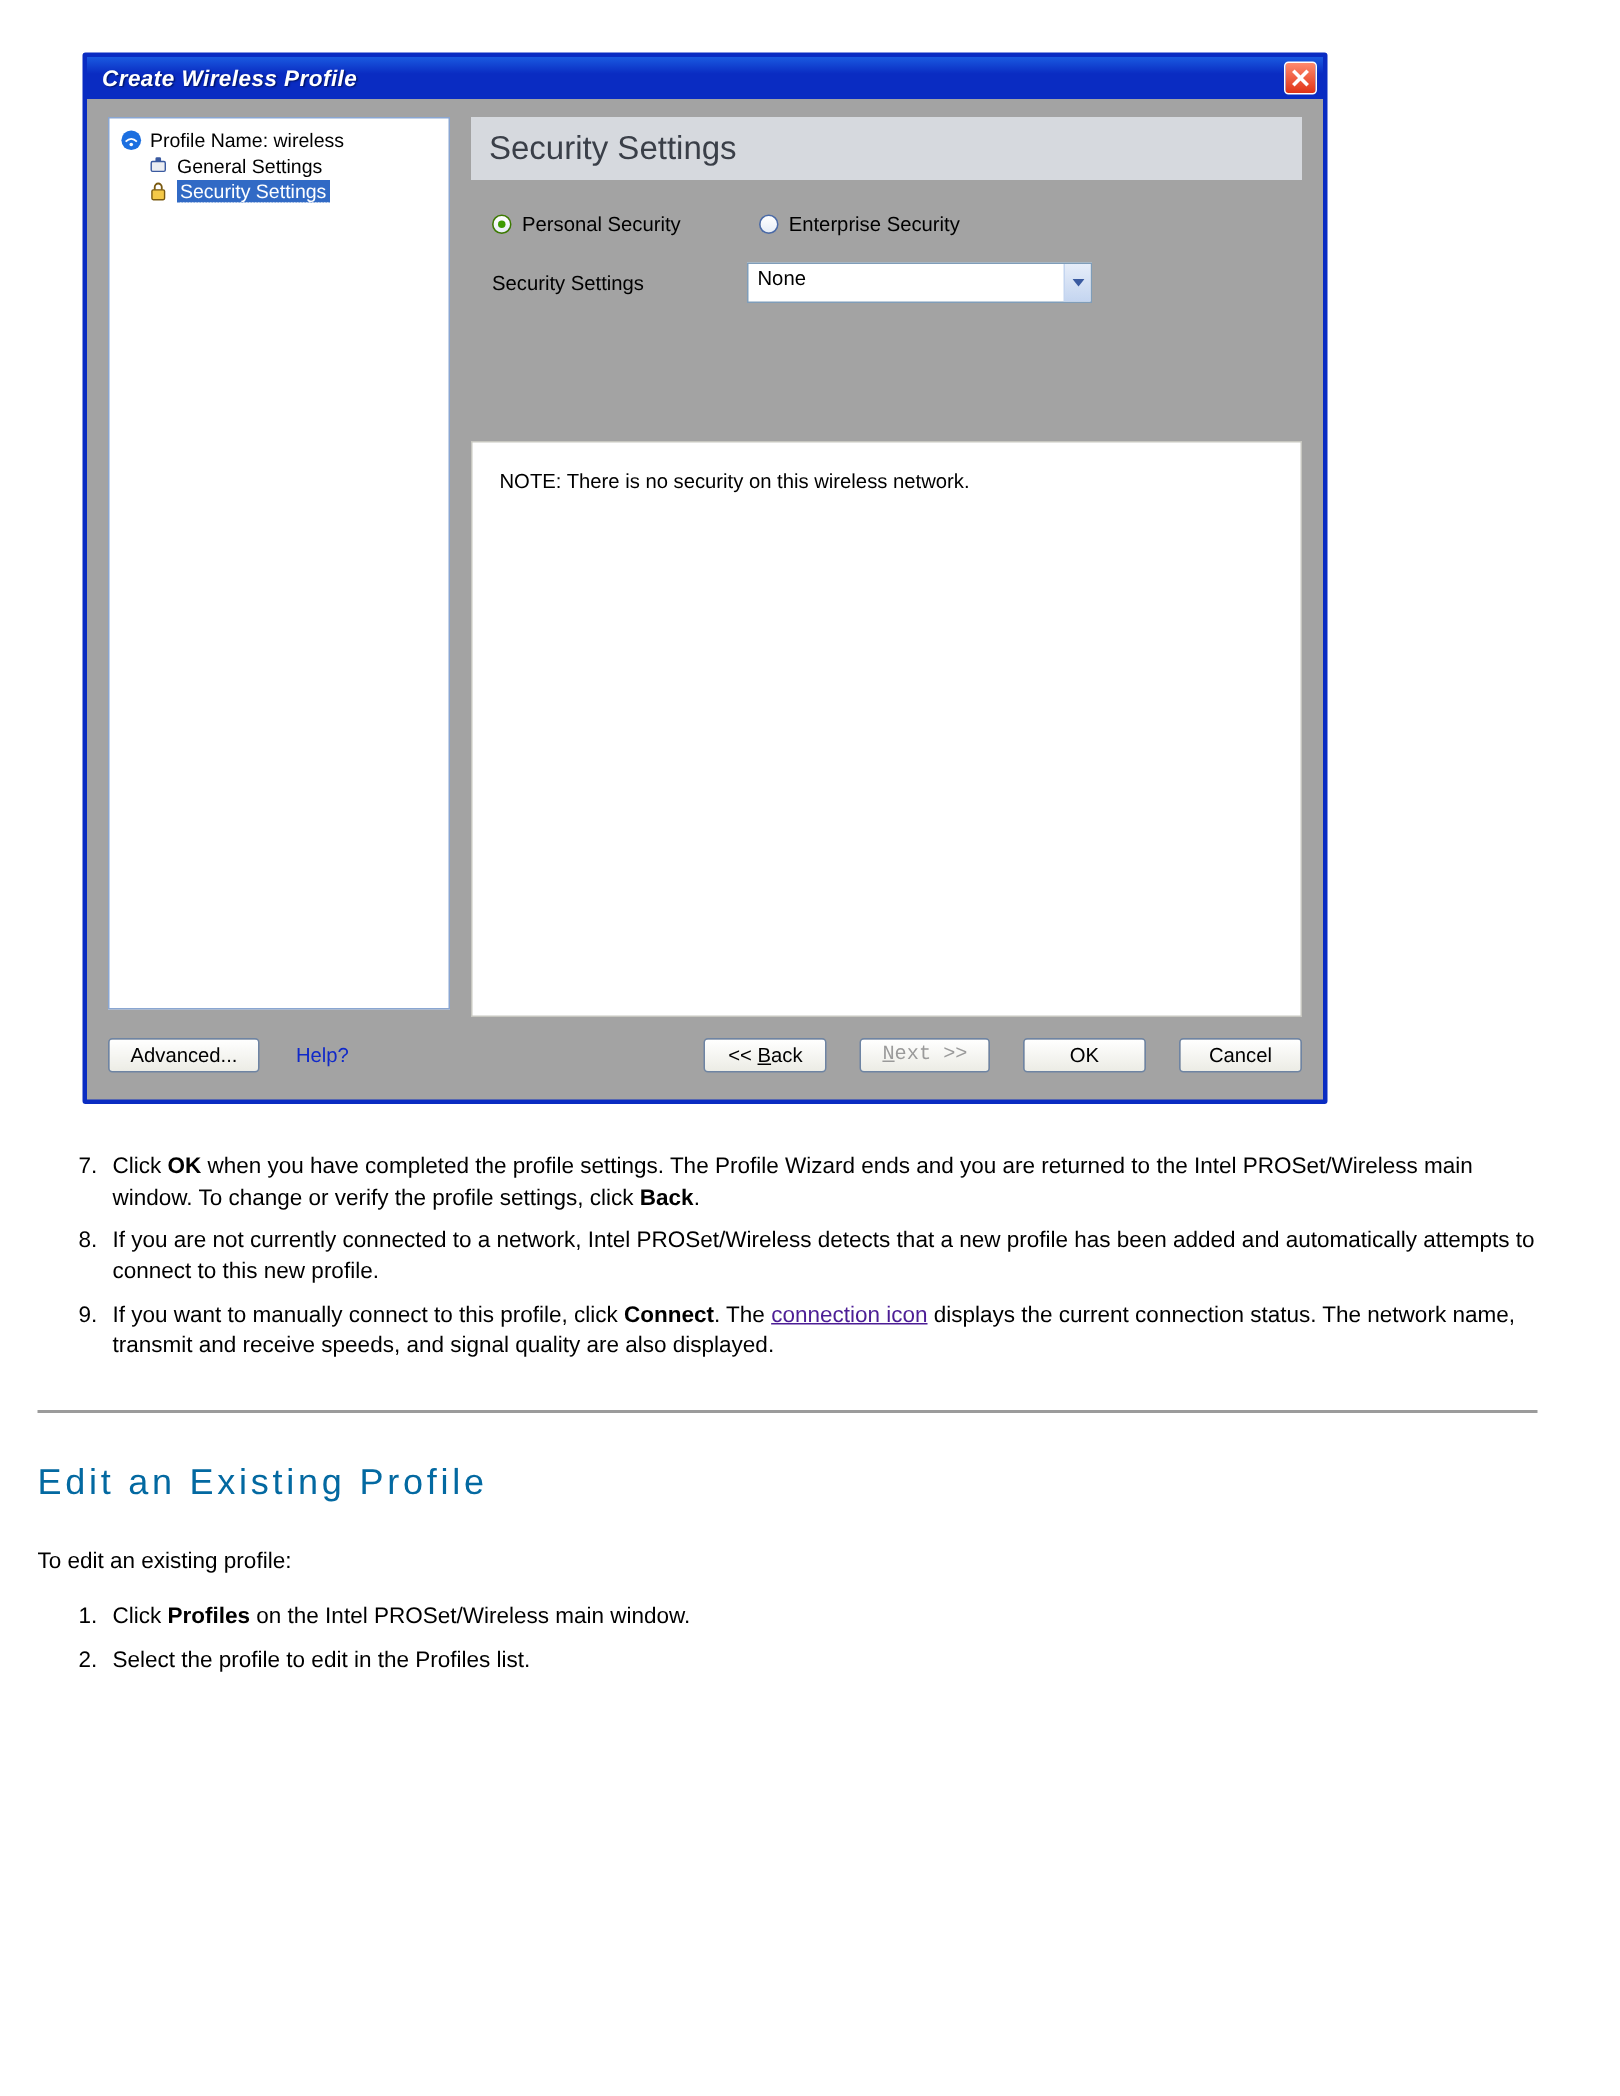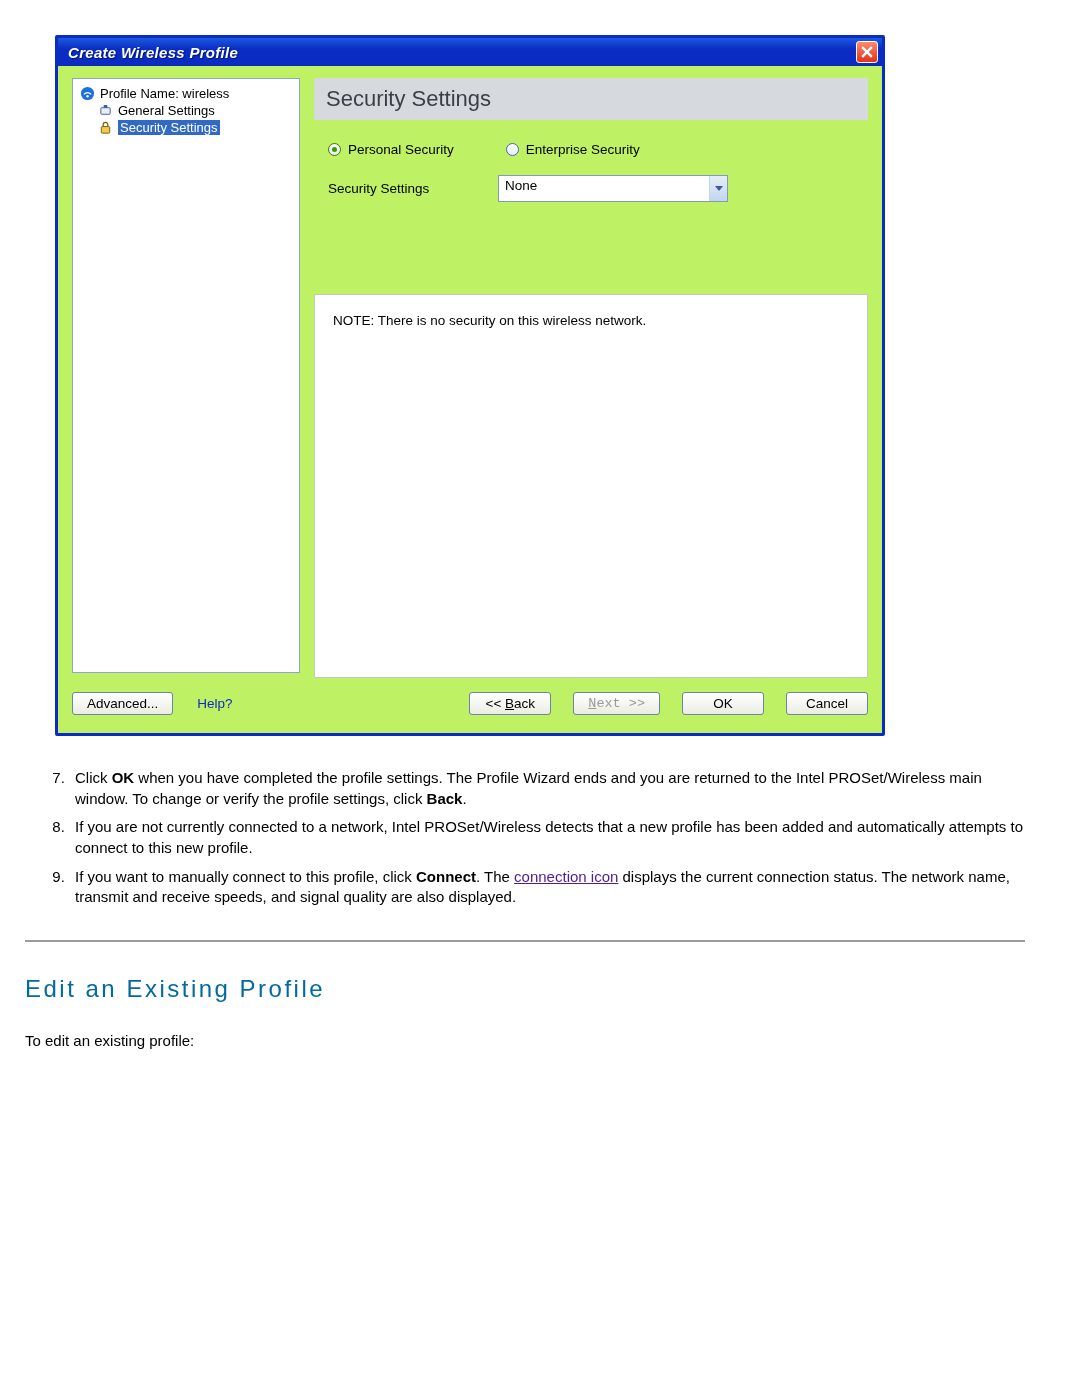--- a/index.html
+++ b/index.html
@@ -9,21 +9,21 @@
     font-family: Tahoma, Verdana, Arial, sans-serif;
     font-size: 13.5px;
     color: #000;
     padding: 35px 15px 40px 15px;
   }
   .window {
     width: 830px;
     margin: 0 auto 30px 40px;
     border: 3px solid #0a2cc2;
     border-radius: 2px;
-    background: #bef264;
+    background: #a3a3a3;
   }
   .titlebar {
     background: linear-gradient(to bottom, #1a5ae0 0%, #0a2cc2 40%, #0a2cc2 100%);
     color: #fff;
     height: 28px;
     display: flex;
     align-items: center;
     padding: 0 4px 0 10px;
     font-weight: bold;
     font-size: 15px;
@@ -250,13 +250,21 @@
       <span>If you want to manually connect to this profile, click </span><span class="b">Connect</span><span>. The </span><a href="#">connection icon</a><span> displays the current connection status. The network name, transmit and receive speeds, and signal quality are also displayed.</span>
     </li>
   </ol>
 
   <hr>
 
   <h2>Edit an Existing Profile</h2>
 
   <div class="lead">To edit an existing profile:</div>
 
+  <ol>
+    <li>
+      <span>Click </span><span class="b">Profiles</span><span> on the Intel PROSet/Wireless main window.</span>
+    </li>
+    <li>
+      <span>Select the profile to edit in the Profiles list.</span>
+    </li>
+  </ol>
 </div>
 
 </body></html>

